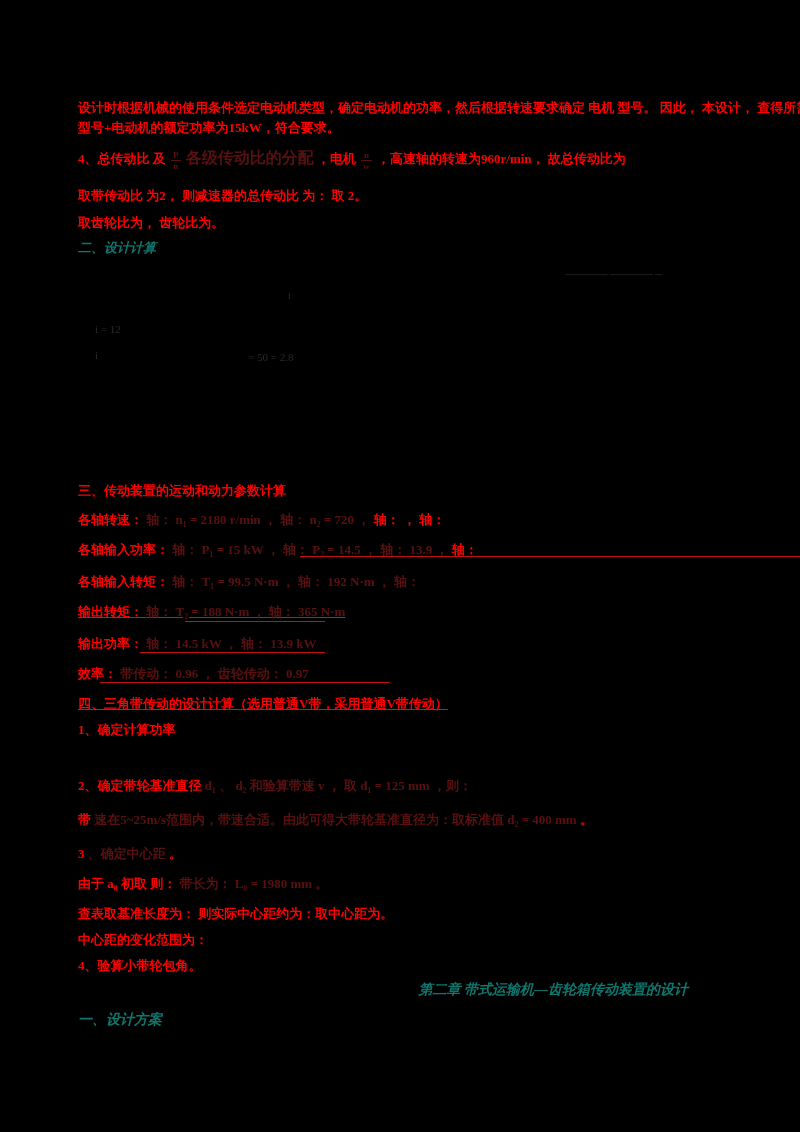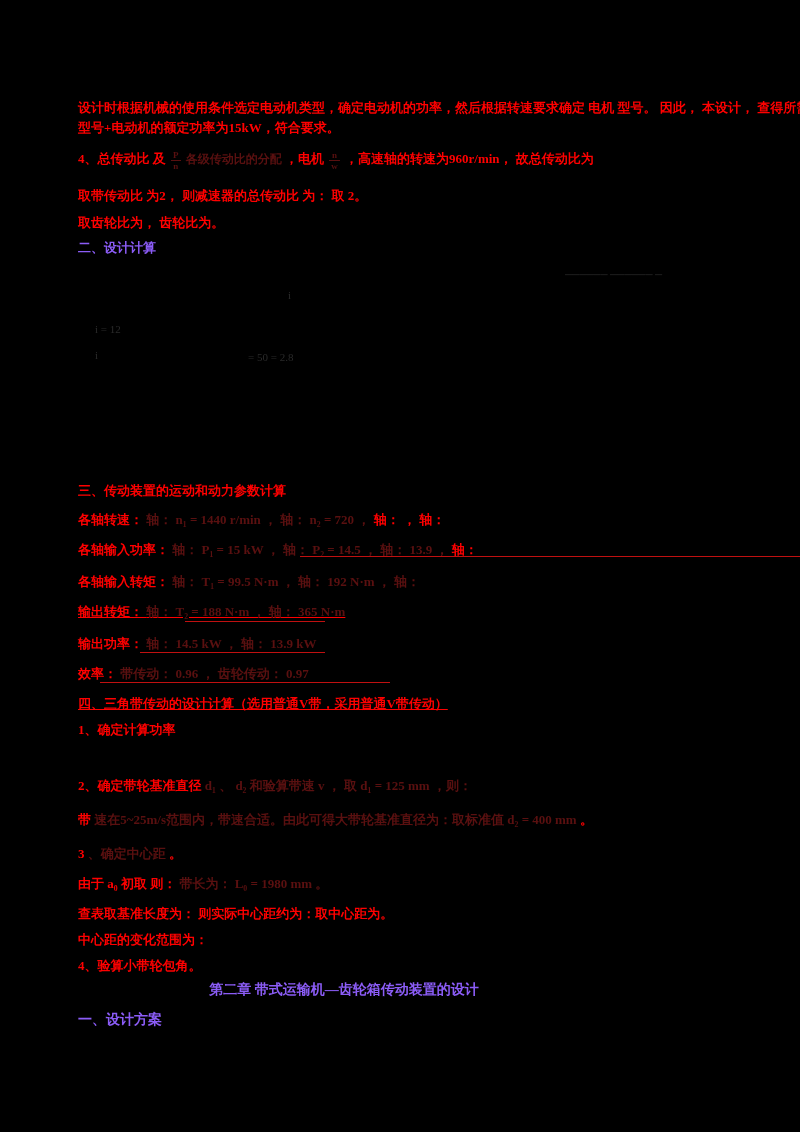--- a/index.html
+++ b/index.html
@@ -17,36 +17,37 @@
   }
   .line {
     position: absolute;
     color: #ff0000;
     font-size: 13px;
     line-height: 16px;
     white-space: nowrap;
     letter-spacing: 0px;
   }
   .blue {
-    color: #8b5cf6;
+    color: #0f766e;
+    font-style: italic;
   }
   .faded {
     color: #5a1010;
   }
   .dim {
     color: #3a3a3a;
   }
   .bold {
     font-weight: bold;
   }
   .center {
     text-align: center;
   }
   .tiny {
-    font-size: 12px;
+    font-size: 16px;
   }
   .rule {
     position: absolute;
     height: 1px;
     background: #c01010;
   }
   .frac {
     display: inline-block;
     vertical-align: middle;
     text-align: center;
@@ -107,21 +108,21 @@
     <span>i</span>
   </div>
   <div class="eqblock dim" style="left:95px; top:322px;">i  =   12</div>
   <div class="eqblock dim" style="left:95px; top:348px;">i</div>
   <div class="eqblock dim" style="left:248px; top:350px;">= 50 = 2.8</div>
 
   <div class="line bold" style="left:78px; top:483px;">三、传动装置的运动和动力参数计算</div>
 
   <div class="line bold" style="left:78px; top:512px;">
     <span>各轴转速：</span>
-    <span class="faded">轴： n₁ = 1440 r/min ， 轴： n₂ = 720 ，</span>
+    <span class="faded">轴： n₁ = 2180 r/min ， 轴： n₂ = 720 ，</span>
     <span>轴： ， 轴：</span>
   </div>
 
   <div class="line bold" style="left:78px; top:542px;">
     <span>各轴输入功率：</span>
     <span class="faded">轴： P₁ = 15 kW ， 轴： P₂ = 14.5 ， 轴： 13.9 ，</span>
     <span>轴：</span>
   </div>
   <div class="rule" style="left:300px; top:556px; width:500px;"></div>
 
@@ -174,17 +175,17 @@
     <span>由于 a₀ 初取 则：</span>
     <span class="faded">带长为： L₀ = 1980 mm 。</span>
   </div>
 
   <div class="line bold" style="left:78px; top:906px;">查表取基准长度为： 则实际中心距约为：取中心距为。</div>
 
   <div class="line bold" style="left:78px; top:932px;">中心距的变化范围为：</div>
 
   <div class="line bold" style="left:78px; top:958px;">4、验算小带轮包角。</div>
 
-  <div class="line blue bold center" style="left:0px; top:982px; width:688px; white-space:normal; text-align:center; font-size:14px;">第二章 带式运输机—齿轮箱传动装置的设计</div>
+  <div class="line blue bold center" style="left:0px; top:982px; width:688px; white-space:normal; text-align:right; font-size:14px;">第二章 带式运输机—齿轮箱传动装置的设计</div>
 
   <div class="line blue bold" style="left:78px; top:1012px; font-size:14px;">一、设计方案</div>
 
 </div>
 
 </body></html>

